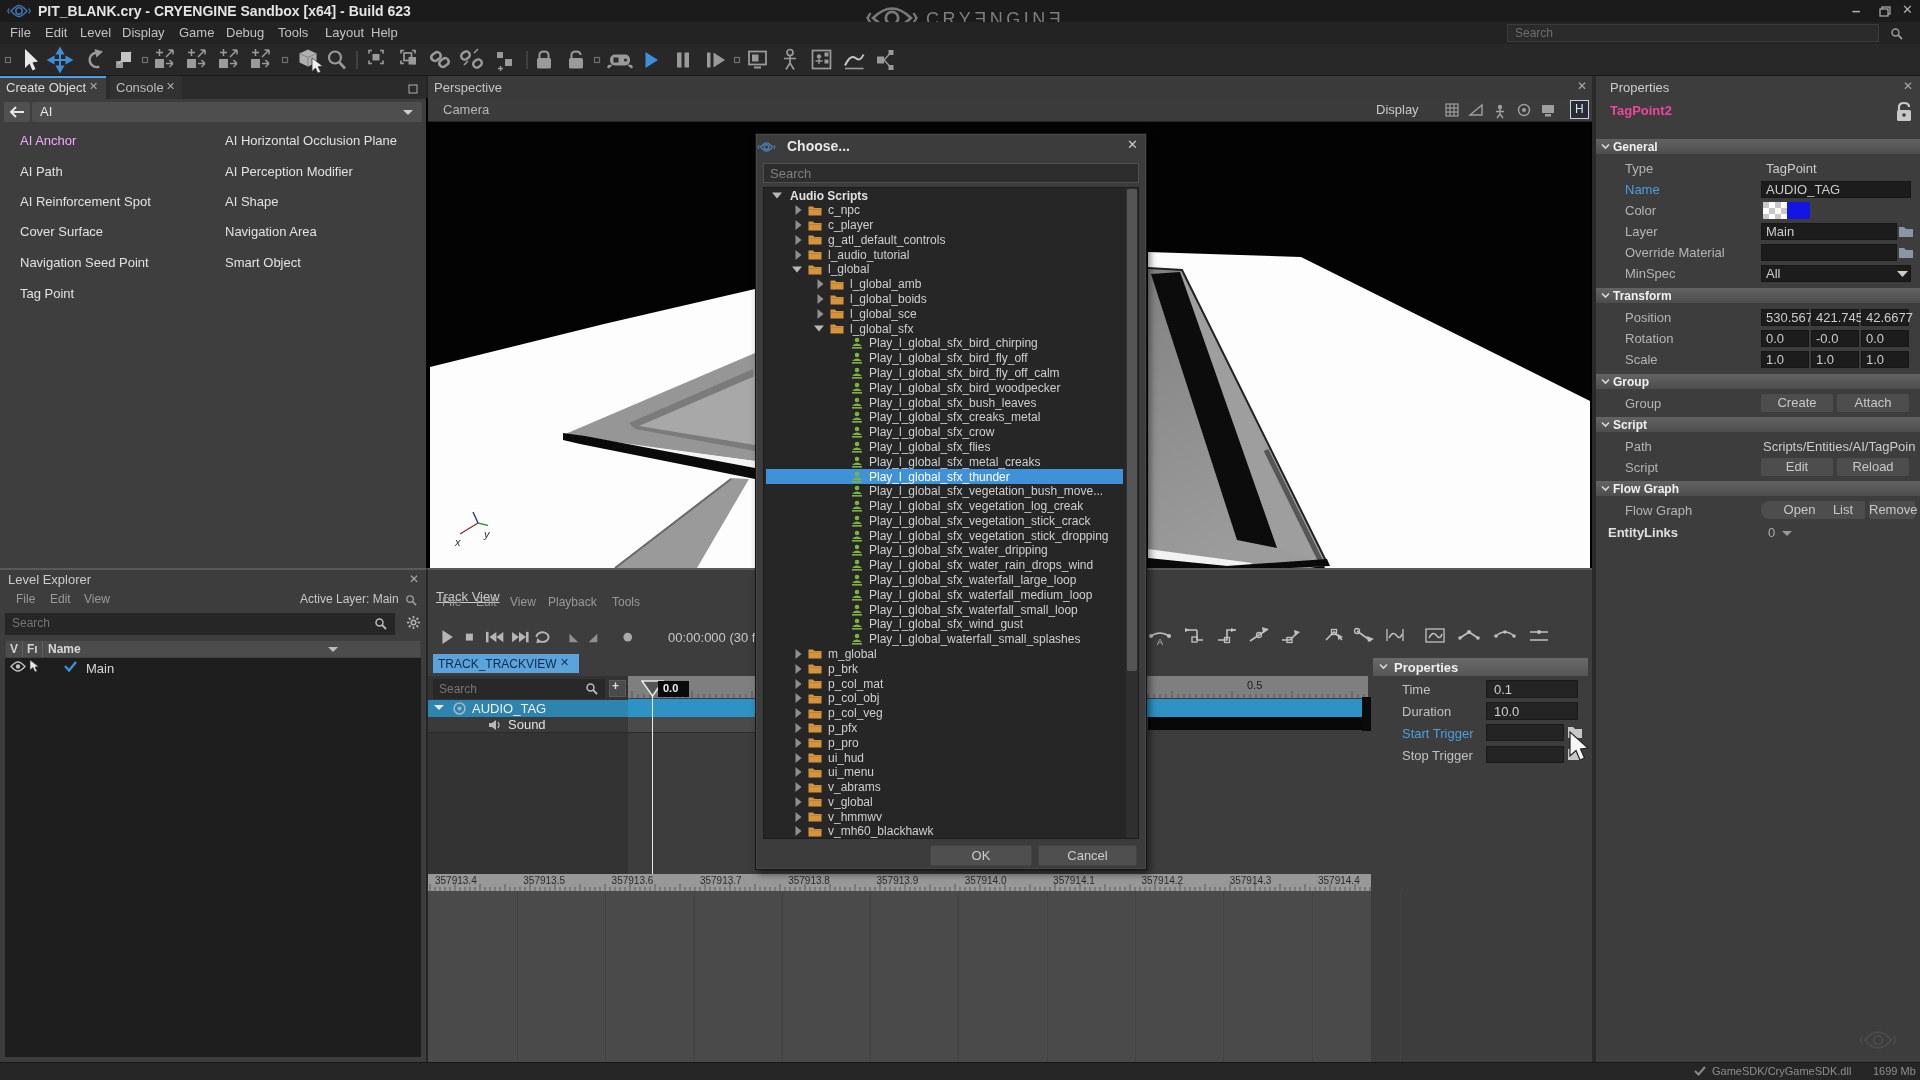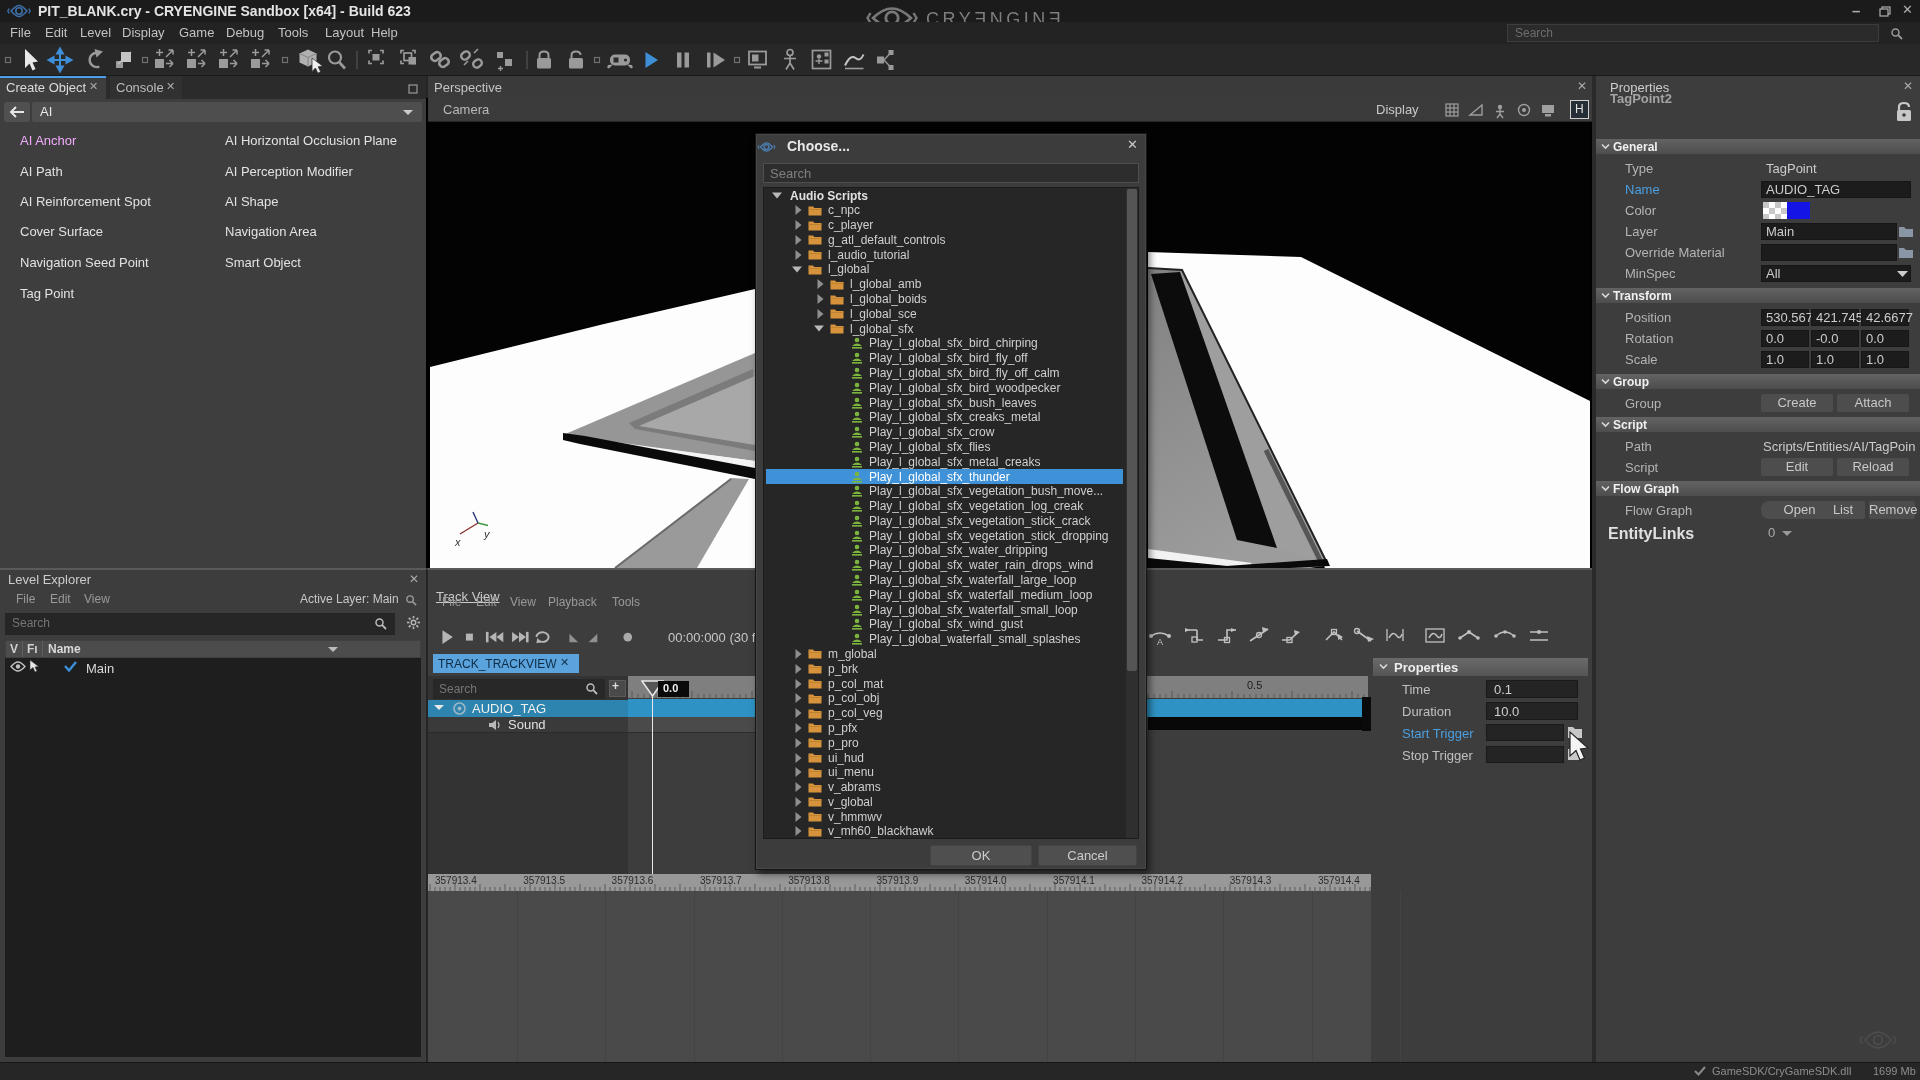--- a/index.html
+++ b/index.html
@@ -780,21 +780,21 @@
     <div class="abs" style="left:870px;top:891px;width:1px;height:171px;background:#434343;"></div>
     <div class="abs" style="left:958px;top:891px;width:1px;height:171px;background:#434343;"></div>
     <div class="abs" style="left:1047px;top:891px;width:1px;height:171px;background:#434343;"></div>
     <div class="abs" style="left:1135px;top:891px;width:1px;height:171px;background:#434343;"></div>
     <div class="abs" style="left:1223px;top:891px;width:1px;height:171px;background:#434343;"></div>
     <div class="abs" style="left:1312px;top:891px;width:1px;height:171px;background:#434343;"></div>
     <div class="abs" style="left:1400px;top:891px;width:1px;height:171px;background:#434343;"></div>
 <div class="abs" style="left:1592px;top:76px;width:328px;height:986px;background:#3d3d3d;border-left:4px solid #2a2a2a;"></div>
 <div class="abs" style="left:1610px;top:80px;font-size:13px;color:#cccccc;font-weight:normal;white-space:nowrap;">Properties</div>
 <div class="abs" style="left:1903px;top:79px;font-size:12px;color:#aaa;font-weight:normal;white-space:nowrap;">✕</div>
-<div class="abs" style="left:1610px;top:91px;font-size:13px;color:#a3a3a3;font-weight:bold;white-space:nowrap;">TagPoint2</div>
+<div class="abs" style="left:1610px;top:103px;font-size:13px;color:#ec4899;font-weight:bold;white-space:nowrap;">TagPoint2</div>
 <svg class="abs" style="left:1894px;top:101px" width="20" height="22" viewBox="0 0 20 22">
       <path d="M5 9 L5 6 Q5 2 10 2 Q15 2 15 6" fill="none" stroke="#c8c8c8" stroke-width="2.2"></path>
       <rect x="3" y="9" width="14" height="11" rx="1.5" fill="#c8c8c8"></rect>
       <circle cx="10" cy="14" r="1.8" fill="#3d3d3d"></circle>
     </svg>
 <div class="abs" style="left:1596px;top:139px;width:324px;height:15px;background:linear-gradient(#636363,#4d4d4d);"></div>
     <svg class="abs" style="left:1601px;top:143px" width="9" height="7">
       <path d="M1 1.5 L4.5 5 L8 1.5" stroke="#d8d8d8" stroke-width="1.6" fill="none"></path>
     </svg>
     <div class="abs" style="left:1613px;top:140px;font-size:12px;font-weight:bold;color:#f0f0f0;">General</div>
@@ -879,21 +879,21 @@
     <div class="abs" style="left:1837px;top:458px;width:72px;height:18px;background:#4d4d4d;border-radius:2px;text-align:center;font-size:13px;color:#c8c8c8;line-height:18px;">Reload</div>
     <div class="abs" style="left:1596px;top:481px;width:324px;height:15px;background:linear-gradient(#636363,#4d4d4d);"></div>
     <svg class="abs" style="left:1601px;top:485px" width="9" height="7">
       <path d="M1 1.5 L4.5 5 L8 1.5" stroke="#d8d8d8" stroke-width="1.6" fill="none"></path>
     </svg>
     <div class="abs" style="left:1613px;top:482px;font-size:12px;font-weight:bold;color:#f0f0f0;">Flow Graph</div>
     <div class="abs" style="left:1625px;top:503px;font-size:13px;color:#b4b4b4;font-weight:normal;">Flow Graph</div>
     <div class="abs" style="left:1761px;top:501px;width:77px;height:18px;background:#4d4d4d;border-radius:8px;text-align:center;font-size:13px;color:#c8c8c8;line-height:18px;">Open</div>
     <div class="abs" style="left:1821px;top:501px;width:44px;height:18px;background:#4d4d4d;border-radius:2px;text-align:center;font-size:13px;color:#c8c8c8;line-height:18px;">List</div>
     <div class="abs" style="left:1869px;top:501px;width:46px;height:18px;background:#4d4d4d;border-radius:2px;text-align:center;font-size:13px;color:#c8c8c8;line-height:18px;">Remove</div>
-    <div class="abs" style="left:1608px;top:525px;font-size:16px;color:#e0e0e0;font-weight:bold;">EntityLinks</div>
+    <div class="abs" style="left:1608px;top:525px;font-size:13px;color:#e0e0e0;font-weight:bold;">EntityLinks</div>
     <div class="abs" style="left:1768px;top:525px;font-size:13px;color:#aaaaaa;">0</div>
     <svg class="abs" style="left:1782px;top:531px" width="10" height="6">
       <path d="M0 0 L5 5 L10 0 Z" fill="#999"></path>
     </svg>
 <div class="abs" style="left:0;top:1062px;width:1920px;height:18px;background:#262626;border-top:1px solid #171717;"></div>
 <svg class="abs" style="left:1694px;top:1066px" width="12" height="10" viewBox="0 0 12 10">
       <path d="M1 5 L4.5 8.5 L11 1" stroke="#8a8a8a" stroke-width="2" fill="none"></path>
     </svg>
 <div class="abs" style="left:1712px;top:1065px;font-size:11px;color:#8e8e8e;font-weight:normal;white-space:nowrap;">GameSDK/CryGameSDK.dll</div>
 <div class="abs" style="left:1873px;top:1065px;font-size:11px;color:#8e8e8e;font-weight:normal;white-space:nowrap;">1699 Mb</div>

